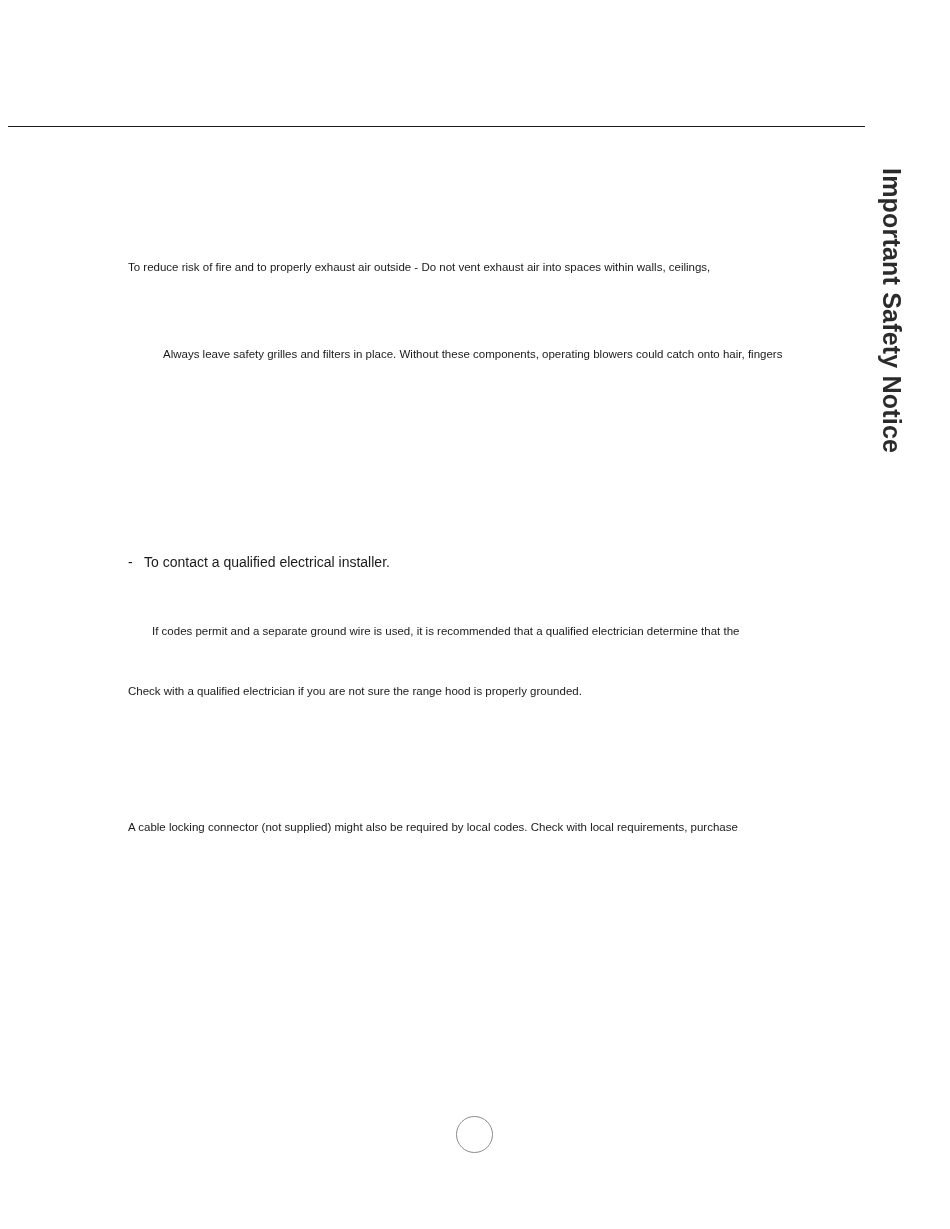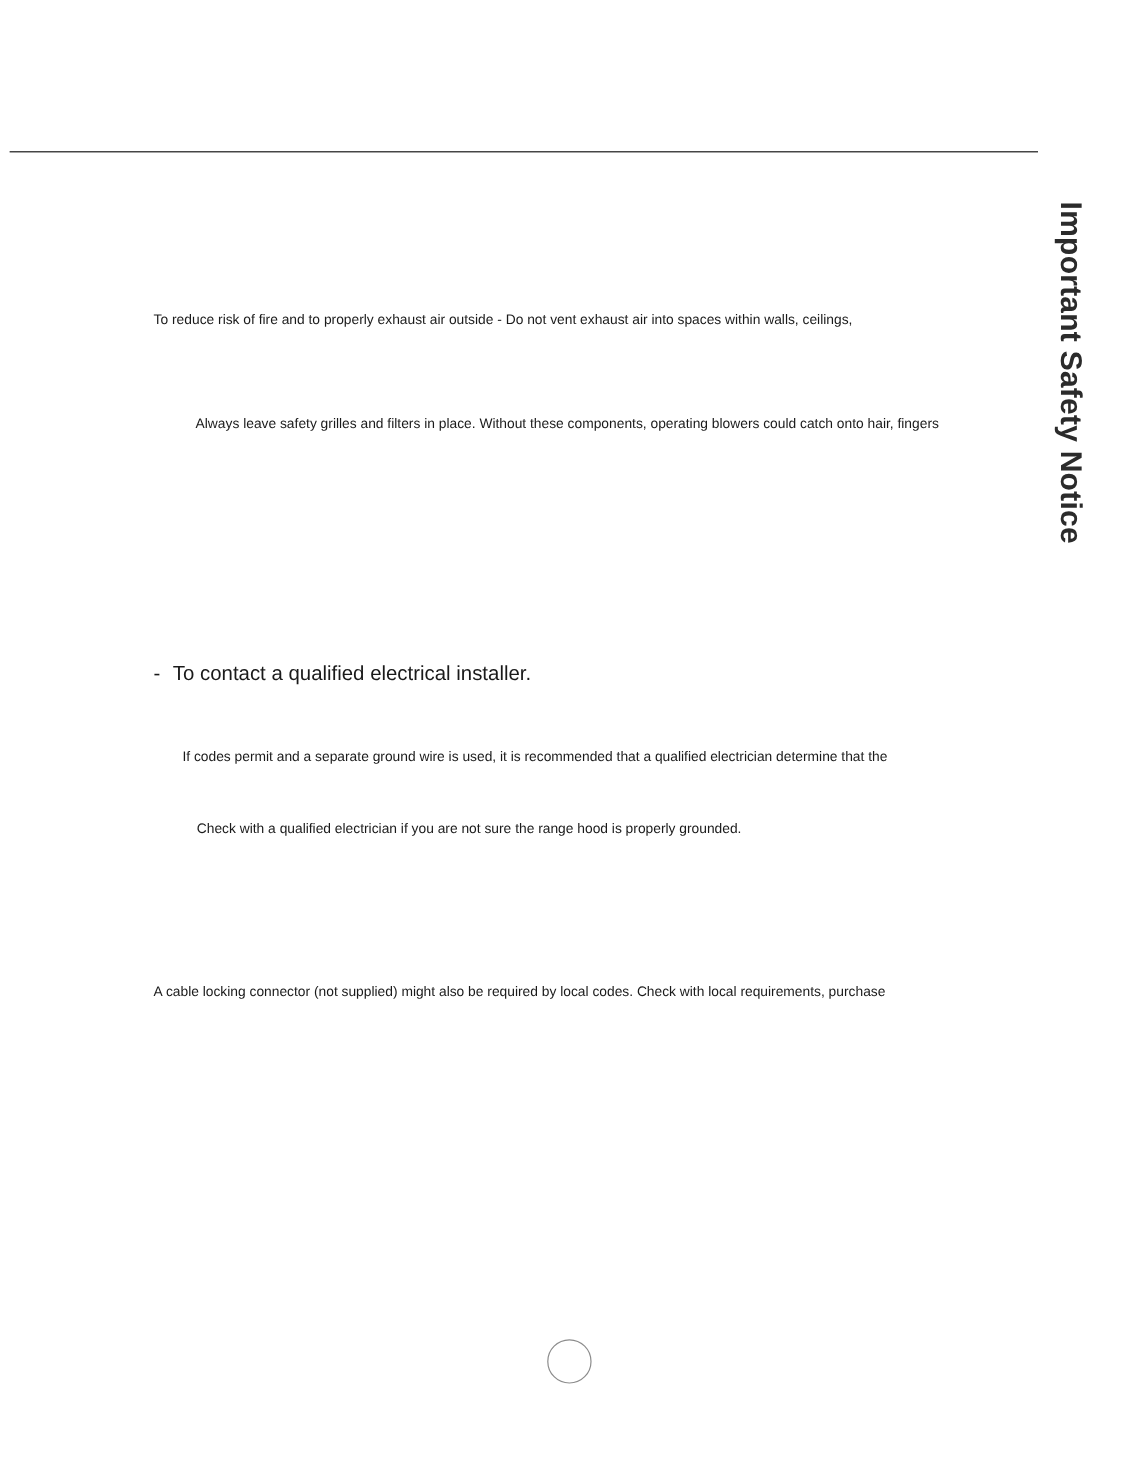--- a/index.html
+++ b/index.html
@@ -47,28 +47,28 @@
     position: absolute;
     left: 128px;
     font-size: 11.5px;
     line-height: 14px;
     color: #1a1a1a;
     white-space: nowrap;
   }
   .p1 { top: 250px; margin-top: 10px; }
   .p2 { top: 347px; margin-left: 35px; }
   .p4 { top: 624px; margin-left: 24px; }
-  .p5 { top: 684px; margin-left: 36px; }
+  .p5 { top: 684px; }
   .p6 { top: 820px; }
 
   .bullet-row {
     position: absolute;
     left: 128px;
     top: 555px;
-    font-size: 17px;
+    font-size: 14px;
     line-height: 14px;
     color: #1a1a1a;
     white-space: nowrap;
   }
   .bullet-dash {
     display: inline-block;
     width: 16px;
   }
   .page-number {
     position: absolute;

